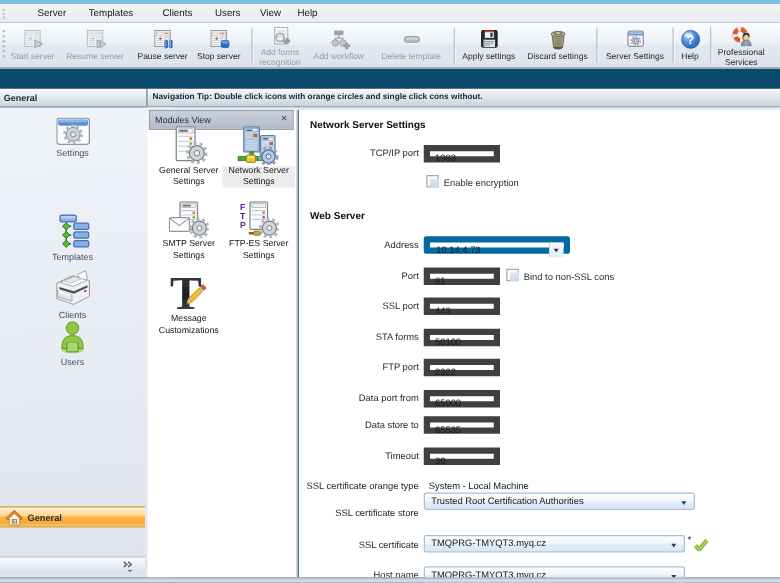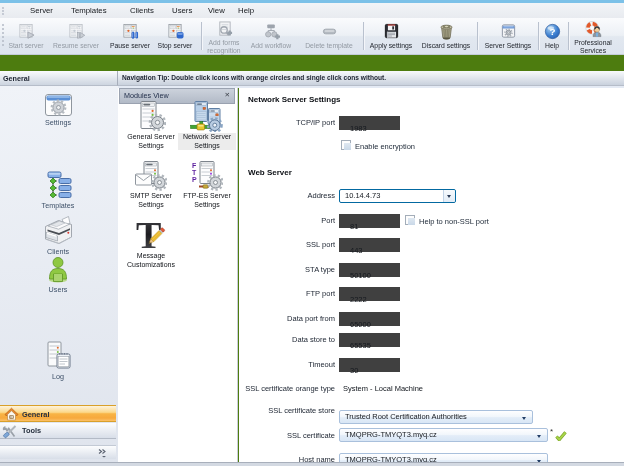--- a/index.html
+++ b/index.html
@@ -1,17 +1,17 @@
 <!DOCTYPE html>
 <html><head>
 <meta charset="utf-8">
 <style>
 * { margin:0; padding:0; box-sizing:border-box; }
 html,body { width:624px; height:466px; overflow:hidden; font-family:"Liberation Sans", sans-serif; background:#fff; }
-#app { position:relative; width:624px; height:466px; background:#4d7c0f; }
+#app { position:relative; width:624px; height:466px; background:#0c4a6e; }
 .abs { position:absolute; }
 
 #topstrip { left:0; top:0; width:624px; height:3px; background:#7cc1e8; }
 #menubar { left:0; top:3px; width:624px; height:15px; background:linear-gradient(#f2f4f7,#e8ebf0); font-size:7.8px; color:#15181d; }
 #menubar span { position:absolute; top:3px; }
 
 #toolbar { left:0; top:18px; width:624px; height:37px; background:linear-gradient(#fafbfd 0%, #ecf0f5 48%, #e2e8f0 52%, #dde4ee 100%); border-bottom:1px solid #c3cbd8; }
 .tbtn { position:absolute; top:2px; height:35px; text-align:center; font-size:6.8px; line-height:7.5px; color:#22262d; }
 .tbtn.dis { color:#939aa3; }
 .tbtn .ticon { display:block; margin:3px auto 2px auto; width:19px; height:17px; }
@@ -37,26 +37,26 @@
 #modpanel { left:118px; top:86px; width:120px; height:376px; background:#fff; border-right:1px solid #c9cdd6; }
 #modhdr { position:absolute; left:1px; top:2px; width:116px; height:16px; background:linear-gradient(#ccd2dc,#b2bac7); border:1px solid #9aa2b0; font-size:7.2px; color:#1e2b47; }
 .mitem { position:absolute; width:58px; text-align:center; font-size:7px; line-height:8.5px; color:#101318; }
 .mitem svg { display:block; margin:0 auto 1px auto; }
 .msel { background:#ececec; }
 
 #content { left:239px; top:86px; width:385px; height:376px; background:#fff; font-size:7.5px; color:#10151c; }
 .h1 { position:absolute; font-weight:bold; font-size:8px; color:#0c0f14; }
 .flabel { position:absolute; text-align:right; right:289px; color:#1b2330; }
 .fval { position:absolute; left:104px; }
-.tinput { position:absolute; left:100px; width:61px; height:14px; border:7px solid #404040; background:#fff; font-size:7.5px; color:#14181e; padding-left:4px; line-height:12px; }
+.tinput { position:absolute; left:100px; width:61px; height:14px; border:5px solid #404040; background:#fff; font-size:7.5px; color:#14181e; padding-left:4px; line-height:12px; }
 .combo { position:absolute; left:100px; height:14px; border:1px solid #a9c0dc; border-radius:2px; background:linear-gradient(#fefeff,#f1f6fb 48%,#e3edf8 55%,#d8e6f5); font-size:7.5px; color:#14181e; padding-left:5px; line-height:12px; }
 .combo .arr { position:absolute; right:6px; top:5.5px; width:0; height:0; border-left:2.8px solid transparent; border-right:2.8px solid transparent; border-top:3.8px solid #223e66; }
 .combo .cbtn { position:absolute; right:0px; top:0px; width:12px; height:12px; border-left:1px solid #c2d3e6; border-radius:0 2px 2px 0; background:linear-gradient(#f7fafd,#e2ecf7); }
 .combo .cbtn:after { content:""; position:absolute; left:3px; top:4.5px; width:0; height:0; border-left:2.8px solid transparent; border-right:2.8px solid transparent; border-top:3.8px solid #2a3a55; }
-.wcombo { background:#fff; border:1px solid #0369a1; border-radius:2px; }
+.wcombo { background:#fff; border:5px solid #0369a1; border-radius:2px; }
 .cb { position:absolute; width:10px; height:10px; border:1px solid #a3adb9; background:#fff; box-shadow:inset 0 0 0 1.5px #fdfdfd; }
 .cb:after { content:""; position:absolute; left:1.5px; top:1.5px; width:7px; height:7px; background:linear-gradient(#dfe8f1,#c9d8e8); }
 .cblabel { position:absolute; color:#232e3c; }
 
 #botstrip { left:0; top:462px; width:624px; height:4px; background:#d3d9e2; border-top:1px solid #a8afbb; }
 </style>
 </head>
 <body>
 <div id="app">
   <div id="topstrip" class="abs"></div>
@@ -312,60 +312,39 @@
     </div>
     <div class="sbitem" style="top:170px">
       <svg width="26" height="27" viewBox="0 0 26 27">
           <ellipse cx="13" cy="24" rx="9" ry="2.6" fill="#b9d98a"></ellipse>
           <circle cx="13" cy="6.5" r="5" fill="#8fc842" stroke="#5d9422" stroke-width="0.8"></circle>
           <path d="M4.5 23 C4.5 15.5 7 12.5 13 12.5 C19 12.5 21.5 15.5 21.5 23 L17.5 23 L17.5 18 L8.5 18 L8.5 23 Z" fill="#8fc842" stroke="#5d9422" stroke-width="0.8"></path>
           <path d="M8.5 18 L8.5 25.5 L17.5 25.5 L17.5 18" fill="#aad46e" stroke="#5d9422" stroke-width="0.8"></path>
         </svg>
       Users
     </div>
-    <div class="sbitem" style="top:255px">
-      <svg width="28" height="29" viewBox="0 0 28 29">
-          <rect x="4" y="1" width="13" height="24" rx="1" fill="#fafbfc" stroke="#8f969e"></rect>
-          <path d="M5.5 5 H15.5 M5.5 9 H15.5 M5.5 13 H15.5 M5.5 17 H15.5" stroke="#c3c8ce" stroke-width="1"></path>
-          <circle cx="13.8" cy="6.8" r="1" fill="#e06a2b"></circle>
-          <circle cx="13.8" cy="11" r="1" fill="#74c043"></circle>
-          <rect x="13" y="13" width="13" height="14" rx="1.5" fill="#eef3f8" stroke="#6b7788"></rect>
-          <rect x="14.2" y="15.5" width="10.6" height="10.2" fill="#fff" stroke="#9aa1a9" stroke-width="0.6"></rect>
-          <path d="M15.5 13.5 v-1.5 M18 13.5 v-1.5 M20.5 13.5 v-1.5 M23 13.5 v-1.5" stroke="#6b7788" stroke-width="0.9"></path>
-          <path d="M15.5 18 H23.5 M15.5 20.5 H23.5 M15.5 23 H21" stroke="#b9bfc6" stroke-width="0.9"></path>
-        </svg>
-      Log
-    </div>
     <div id="grip"><svg width="116" height="5">
           <g fill="#aab2bf">
             <circle cx="45" cy="2.5" r="0.9"></circle>
             <circle cx="49" cy="2.5" r="0.9"></circle>
             <circle cx="53" cy="2.5" r="0.9"></circle>
             <circle cx="57" cy="2.5" r="0.9"></circle>
             <circle cx="61" cy="2.5" r="0.9"></circle>
             <circle cx="65" cy="2.5" r="0.9"></circle>
             <circle cx="69" cy="2.5" r="0.9"></circle>
           </g>
         </svg></div>
     <div id="genrow">
       <svg style="position:absolute;left:4px;top:1px" width="15" height="14" viewBox="0 0 15 14">
           <path d="M1 7.5 L7.5 1.2 L14 7.5 L12.5 9 L7.5 4 L2.5 9 Z" fill="#e8872c" stroke="#b35d13" stroke-width="0.7"></path>
           <path d="M3.5 7.5 L3.5 13 L11.5 13 L11.5 7.5 L7.5 3.8 Z" fill="#fdf8f0" stroke="#b98a4a" stroke-width="0.7"></path>
           <rect x="5.7" y="8.7" width="3.6" height="2.8" fill="#fff" stroke="#8a6a3a" stroke-width="0.7"></rect>
           <path d="M6.9 8.7 V11.5 M5.7 10.1 H9.3" stroke="#8a6a3a" stroke-width="0.5"></path>
         </svg>
       <span style="position:absolute;left:22px;top:4px">General</span>
-    </div>
-    <div id="toolsrow">
-      <svg style="position:absolute;left:2px;top:1px" width="16" height="15" viewBox="0 0 16 15">
-          <path d="M3.5 3 C2.2 3 1.5 4 1.7 5.2 L4 4.8 L5 6.6 C6.2 6.2 6.8 5 6.2 3.8 L12.5 12.5" fill="none" stroke="#9aa1a9" stroke-width="1.7"></path>
-          <path d="M13.5 2 L5 10.5" stroke="#b0b6bd" stroke-width="1.9"></path>
-          <rect x="1.5" y="9.5" width="5.5" height="3.4" rx="0.9" transform="rotate(-40 4 11)" fill="#7fa8d8" stroke="#4a6fa0" stroke-width="0.6"></rect>
-        </svg>
-      <span style="position:absolute;left:22px;top:3px">Tools</span>
     </div>
     <div id="chevrow">
       <svg style="position:absolute;right:6px;top:2px" width="12" height="10" viewBox="0 0 12 10">
           <path d="M1 1.5 l2.5 2 -2.5 2 M4.5 1.5 l2.5 2 -2.5 2" stroke="#5a6270" stroke-width="1.1" fill="none"></path>
           <path d="M4 8 l2 1.6 2 -1.6" fill="#5a6270"></path>
         </svg>
     </div>
   </div>
   <div id="modpanel" class="abs">
     <div id="modhdr">
@@ -480,37 +459,37 @@
     <div class="flabel" style="top:32px">TCP/IP port</div>
     <div class="tinput" style="top:30px">1983</div>
     <div class="cb" style="left:102px;top:54px"></div>
     <div class="cblabel" style="left:116px;top:56px">Enable encryption</div>
     <div class="h1" style="left:9px;top:82px">Web Server</div>
     <div class="flabel" style="top:105px">Address</div>
     <div class="combo wcombo" style="top:103px;width:117px">10.14.4.73<span class="cbtn"></span></div>
     <div class="flabel" style="top:130px">Port</div>
     <div class="tinput" style="top:128px">81</div>
     <div class="cb" style="left:166px;top:129px"></div>
-    <div class="cblabel" style="left:180px;top:131px">Help to non-SSL port</div>
+    <div class="cblabel" style="left:180px;top:131px">Bind to non-SSL cons</div>
     <div class="flabel" style="top:154px">SSL port</div>
     <div class="tinput" style="top:152px">443</div>
-    <div class="flabel" style="top:179px">STA type</div>
+    <div class="flabel" style="top:179px">STA forms</div>
     <div class="tinput" style="top:177px">50100</div>
     <div class="flabel" style="top:203px">FTP port</div>
     <div class="tinput" style="top:201px">2222</div>
     <div class="flabel" style="top:228px">Data port from</div>
     <div class="tinput" style="top:226px">65000</div>
     <div class="flabel" style="top:249px">Data store to</div>
     <div class="tinput" style="top:247px">65535</div>
     <div class="flabel" style="top:274px">Timeout</div>
     <div class="tinput" style="top:272px">30</div>
     <div class="flabel" style="top:298px">SSL certificate orange type</div>
     <div class="fval" style="top:298px">System - Local Machine</div>
     <div class="flabel" style="top:320px">SSL certificate store</div>
-    <div class="combo" style="top:324px;width:194px">Trusted Root Certification Authorities<span class="arr"></span></div>
+    <div class="combo" style="top:308px;width:217px">Trusted Root Certification Authorities<span class="arr"></span></div>
     <div class="flabel" style="top:345px">SSL certificate</div>
     <div class="combo" style="top:342px;width:209px">TMQPRG-TMYQT3.myq.cz<span class="arr"></span></div>
     <div style="position:absolute;left:311px;top:341px;font-size:8px;color:#333">*</div>
     <svg style="position:absolute;left:316px;top:345px" width="12" height="10" viewBox="0 0 12 10">
         <path d="M1.5 5.5 L4.2 8.7 L10.5 1.3" fill="none" stroke="#7da32c" stroke-width="3.2"></path>
         <path d="M1.5 5.5 L4.2 8.7 L10.5 1.3" fill="none" stroke="#a8d54a" stroke-width="1.8"></path>
       </svg>
     <div class="flabel" style="top:369px">Host name</div>
     <div class="combo" style="top:367px;width:209px">TMQPRG-TMYQT3.myq.cz<span class="arr"></span></div>
   </div>

